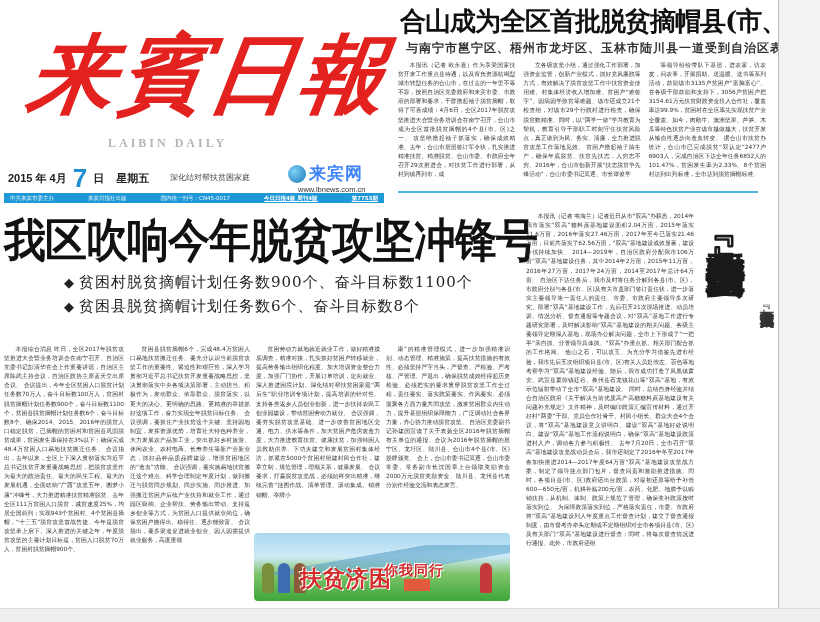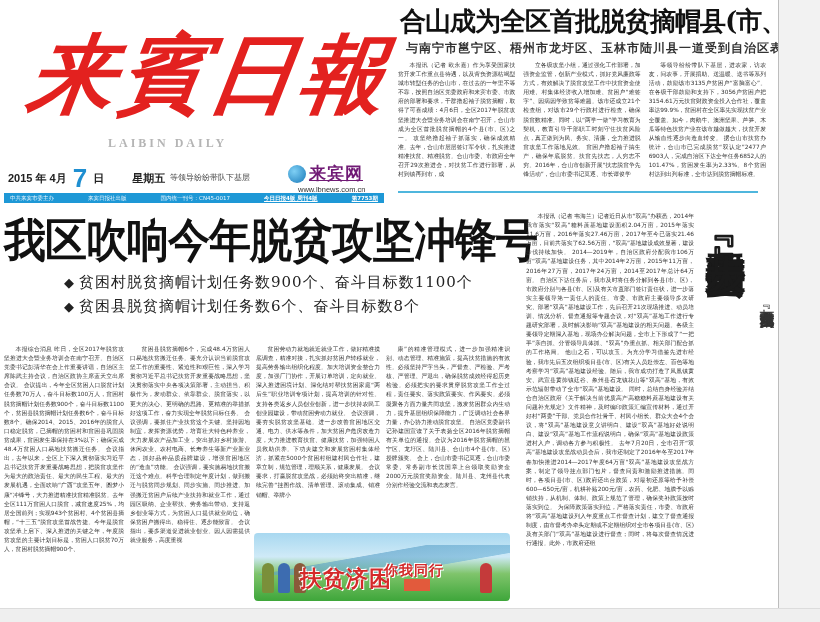--- a/index.html
+++ b/index.html
@@ -8,26 +8,26 @@
   .page { position: absolute; left: 0; top: 0; width: 778px; height: 608px; background: #fff; overflow: hidden; }
   .vline { position: absolute; left: 778px; top: 0; width: 1px; height: 608px; background: #bdbdbd; }
   .bottom-strip { position: absolute; left: 0; top: 608px; width: 820px; height: 14px; background: #efefef; border-top: 1px solid #dcdcdc; }
 
   
   .masthead { position: absolute; left: 0; top: 0; width: 390px; height: 188px; }
   .logo { position: absolute; left: 30px; top: 14px; width: 340px; height: 120px; color: #e3211f; font-family: "DejaVu Serif", serif; font-size: 86px; font-weight: bold; font-style: italic; letter-spacing: 4px; line-height: 120px; white-space: nowrap; transform: skewX(-8deg); }
   .logo-en { position: absolute; left: 108px; top: 136px; color: #b5b5b5; font-family: "Liberation Serif", serif; font-weight: bold; font-size: 12px; letter-spacing: 3px; text-align: right; }
   .dateline { position: absolute; left: 8px; top: 164px; height: 28px; display: flex; align-items: center; font-family: "Liberation Sans", sans-serif; font-size: 11px; font-weight: bold; color: #222; }
   .date-day { color: #1f8fd1; font-size: 26px; font-weight: bold; margin: 0 6px; line-height: 26px; }
-  .weekday { margin-left: 28px; }
+  .weekday { margin-left: 12px; }
   .lunar { position: absolute; left: 170px; top: 172px; font-size: 8px; color: #444; }
   .site-logo { position: absolute; left: 288px; top: 162px; width: 96px; }
   .site-logo-row { display: flex; align-items: center; }
   .globe { width: 18px; height: 18px; border-radius: 50%; background: radial-gradient(circle at 35% 35%, #7fd0f5, #1778b8); margin-right: 3px; }
-  .site-name { font-family: "DejaVu Sans", sans-serif; font-size: 17px; color: #701a75; font-weight: bold; letter-spacing: 1px; text-decoration: underline; }
+  .site-name { font-family: "DejaVu Sans", sans-serif; font-size: 17px; color: #3b82f6; font-weight: bold; letter-spacing: 1px; }
   .site-url { font-family: "Liberation Sans", sans-serif; font-size: 7.5px; color: #333; margin-left: 10px; }
 
   .infobar { position: absolute; left: 4px; top: 193px; width: 380px; height: 10px; background: #1e98d6; display: flex; align-items: center; justify-content: space-between; padding: 0 6px; font-family: "DejaVu Sans", sans-serif; font-size: 5.5px; color: #e8f6ff; }
   .infobar span { white-space: nowrap; }
   .infobar .hl { color: #fff; font-weight: bold; text-decoration: underline; }
 
   
   .tr-title { position: absolute; left: 400px; top: 4px; width: 360px; font-family: "DejaVu Serif", serif; font-weight: bold; font-size: 26px; color: #111; letter-spacing: -1px; white-space: nowrap; }
   .tr-sub { position: absolute; left: 406px; top: 40px; font-size: 12px; font-weight: bold; color: #333; letter-spacing: 1px; white-space: nowrap; }
   .tr-cols { position: absolute; left: 398px; top: 61px; width: 368px; height: 120px; display: flex; gap: 8px; }
@@ -65,21 +65,21 @@
 
   <div class="masthead">
     <div class="logo">来賓日報</div>
     <div class="logo-en">LAIBIN DAILY</div>
     <div class="dateline">
       <span>2015 年 4月</span>
       <span class="date-day">7</span>
       <span>日</span>
       <span class="weekday">星期五</span>
     </div>
-    <div class="lunar">等领导纷纷带队下基层</div>
+    <div class="lunar">深化结对帮扶贫困家庭</div>
     <div class="site-logo">
       <div class="site-logo-row">
         <span class="globe"></span>
         <span class="site-name">来宾网</span>
       </div>
       <div class="site-url">www.lbnews.com.cn</div>
     </div>
   </div>
 
   <div class="infobar">

